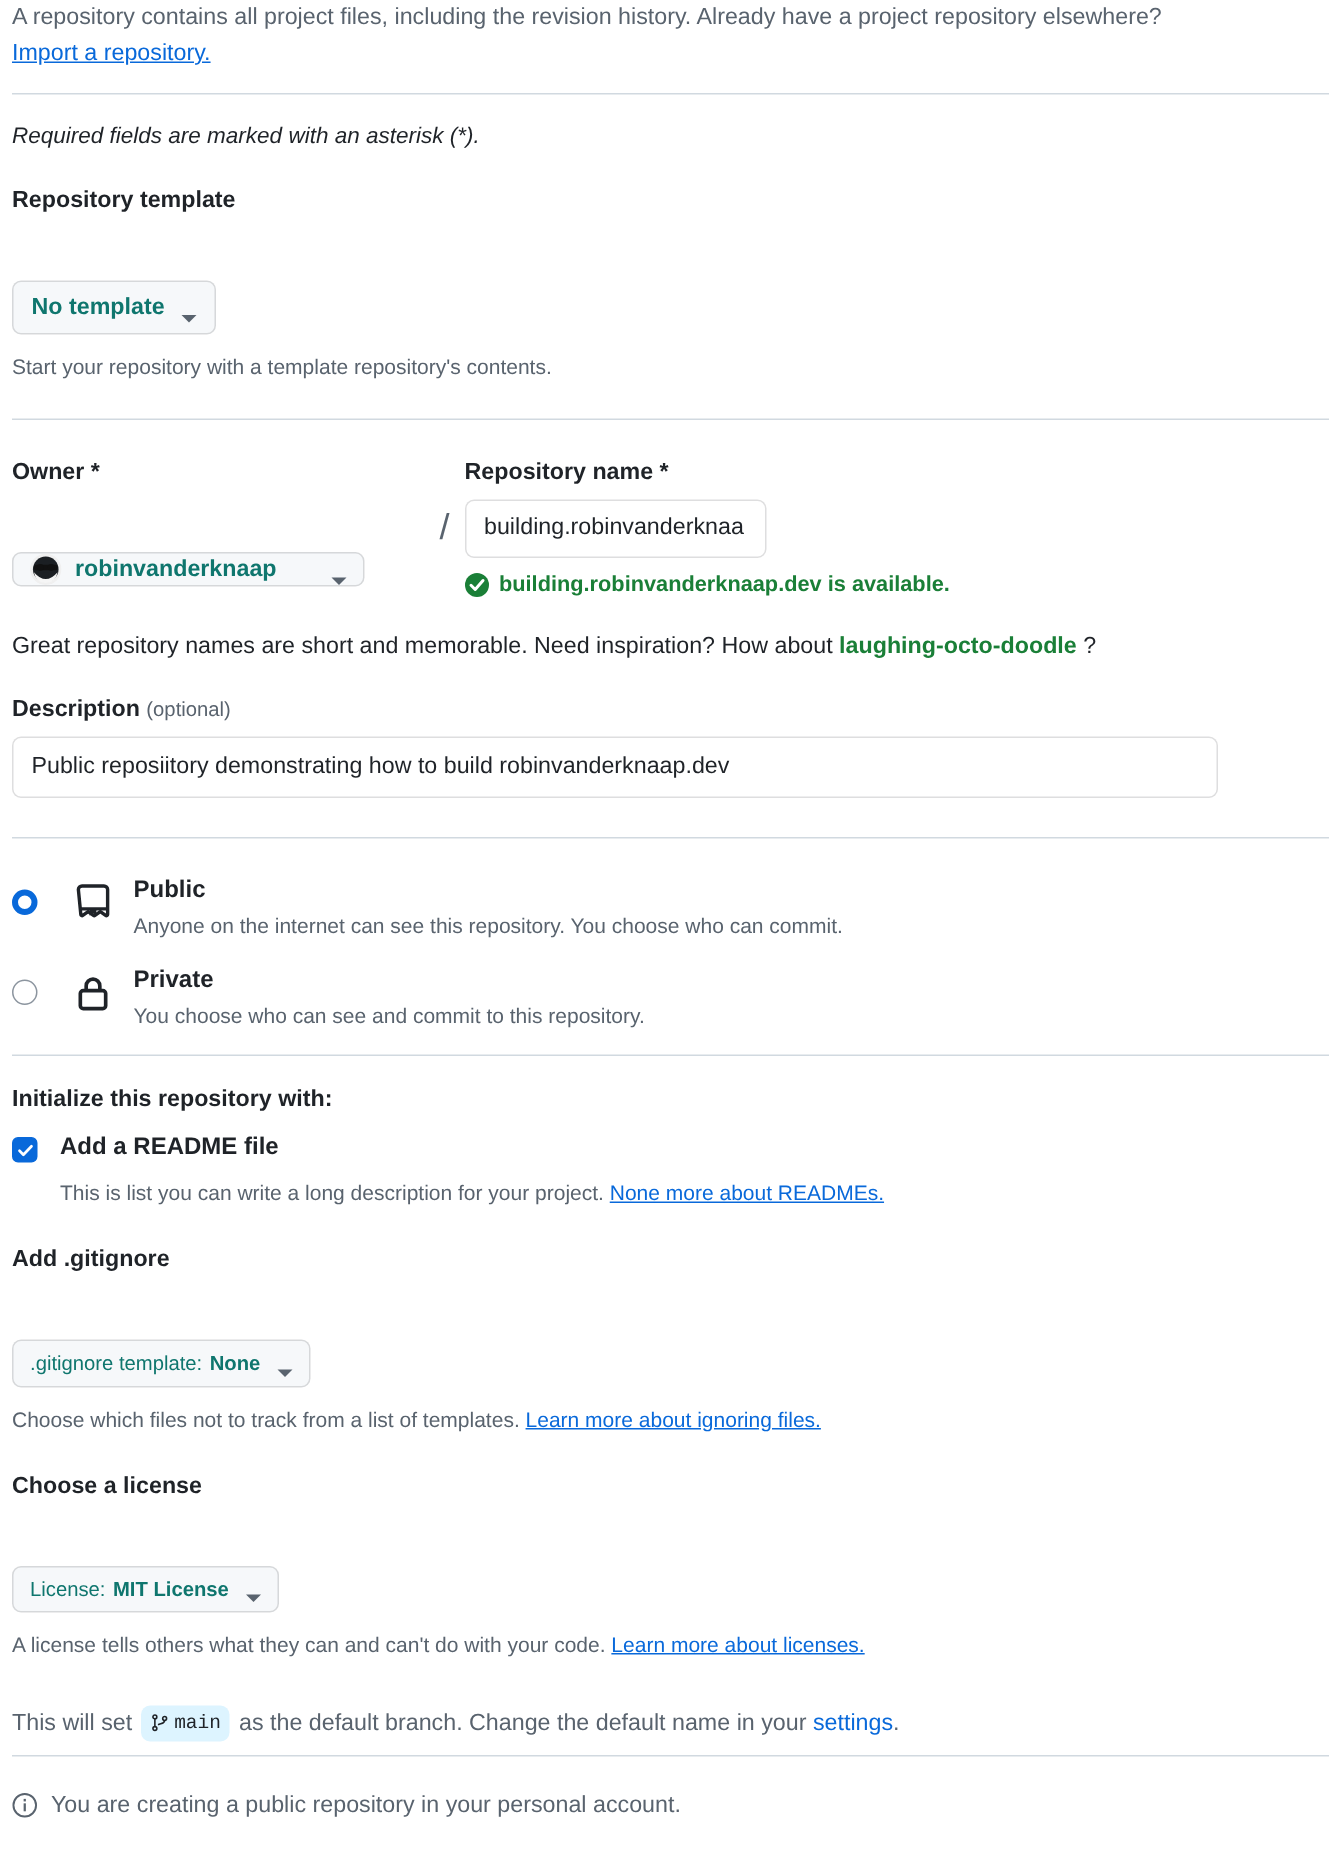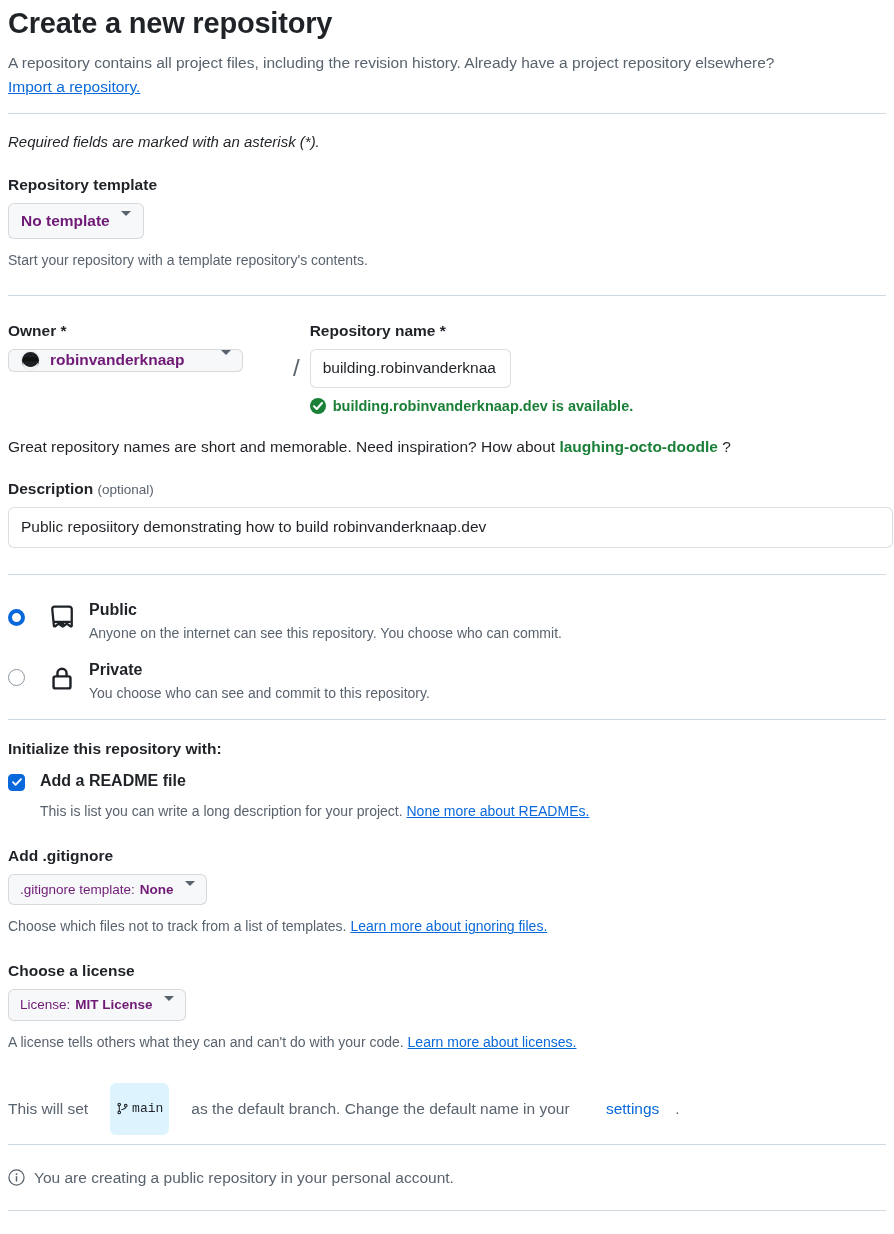--- a/index.html
+++ b/index.html
@@ -72,32 +72,33 @@
   .help-text {
     font-size: 14px;
     color: #59636e;
     margin-top: 11px;
     line-height: 1.5;
   }
 
   
   .dropdown {
     display: inline-flex;
-    align-items: flex-start;
+    align-items: flex-end;
     gap: 9px;
     background: #f6f8fa;
     border: 1px solid rgba(31,35,40,0.15);
     border-radius: 6px;
     padding: 7px 12px;
     font-size: 15.5px;
     font-weight: 600;
-    color: #701a75;
+    color: #0f766e;
     cursor: pointer;
     line-height: 1.3;
     white-space: nowrap;
+    margin-top: 35px;
   }
   .dropdown.small { font-size: 13.5px; padding: 6px 11px; }
   .dropdown.small .plain { font-weight: 400; }
   .caret {
     width: 0; height: 0;
     border-left: 5px solid transparent;
     border-right: 5px solid transparent;
     border-top: 5px solid #59636e;
     margin-left: 2px;
   }
@@ -158,21 +159,21 @@
     margin-top: 21px;
     line-height: 1.5;
   }
   .suggestion .name-suggestion {
     color: #1a7f37;
     font-weight: 600;
   }
 
   
   #description-input {
-    width: 885px;
+    width: 804px;
     padding: 9px 12px;
   }
 
   
   .visibility-block { padding-top: 24px; }
   .radio-row {
     display: flex;
     align-items: flex-start;
     gap: 0;
     margin-bottom: 16px;
@@ -245,30 +246,30 @@
     line-height: 1.45;
   }
 
   
   .branch-line {
     font-size: 15.5px;
     color: #59636e;
     margin-top: 30px;
     display: flex;
     align-items: center;
-    gap: 16px;
+    gap: 0;
     line-height: 1.5;
   }
   .branch-badge {
     display: inline-flex;
     align-items: center;
     gap: 3px;
     background: #ddf4ff;
     border-radius: 6px;
-    padding: 16px 6px;
+    padding: 2px 6px;
     margin: 0 6px;
     font-family: "Liberation Mono", monospace;
     font-size: 13px;
     color: #1f2328;
   }
 
   
   .footer-note {
     display: flex;
     align-items: center;
@@ -293,21 +294,20 @@
     padding: 10px 17px;
     cursor: pointer;
     line-height: 1.3;
   }
 </style>
 </head>
 <body>
 
 <div class="page">
 
-  <h1 class="page-title">Create a new repository</h1>
   <p class="intro">
     <span>A repository contains all project files, including the revision history. Already have a project repository elsewhere?</span><br>
     <span class="link">Import a repository.</span>
   </p>
 
   <hr class="divider">
 
   <div class="required-note">Required fields are marked with an asterisk (*).</div>
 
   <div class="section">

